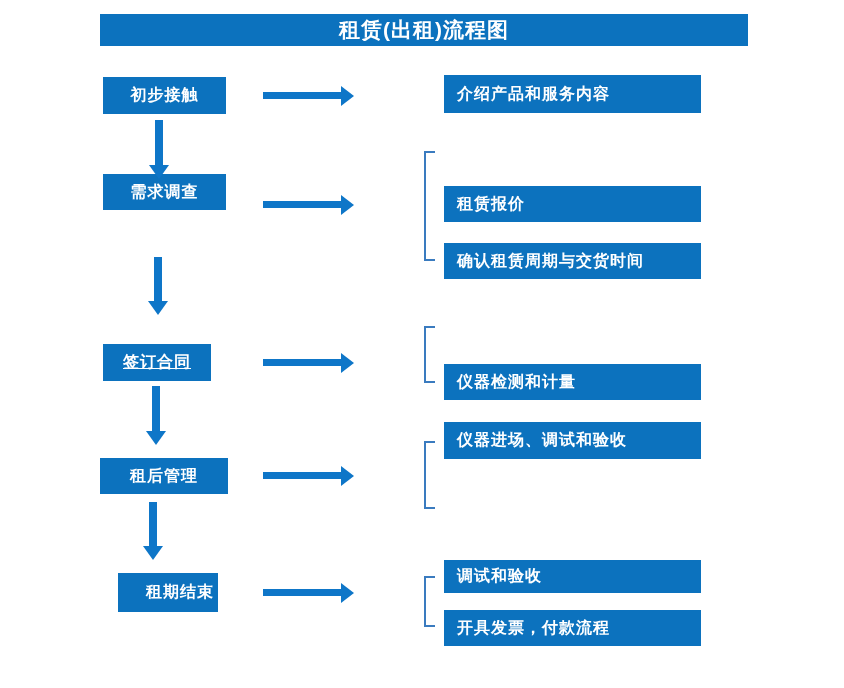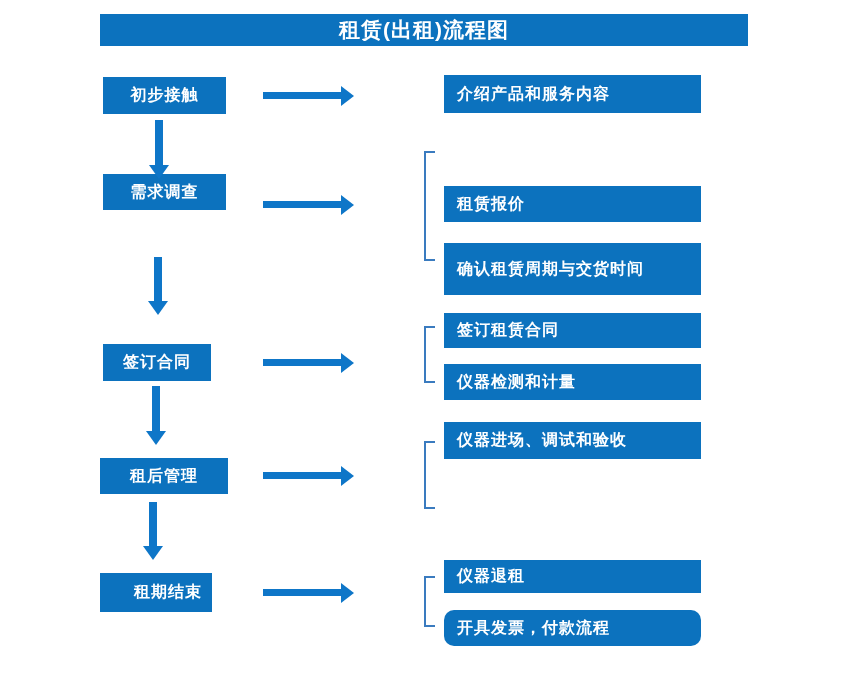--- a/index.html
+++ b/index.html
@@ -29,35 +29,35 @@
   }
   .title-bar {
     left: 100px; top: 14px; width: 648px; height: 32px;
     justify-content: center;
     font-size: 21px;
   }
   
   .step { justify-content: center; }
   #s1 { left: 103px; top: 77px;  width: 123px; height: 37px; }
   #s2 { left: 103px; top: 174px; width: 123px; height: 36px; }
-  #s3 { left: 103px; top: 344px; width: 108px; height: 37px; }
+  #s3 { left: 103px; top: 344px; width: 108px; height: 37px; text-decoration: underline; }
   #s4 { left: 100px; top: 458px; width: 128px; height: 36px; }
-  #s5 { left: 100px; top: 573px; width: 112px; height: 39px; padding-left: 24px; }
+  #s5 { left: 118px; top: 573px; width: 100px; height: 39px; padding-left: 24px; }
   
   .detail { left: 444px; width: 257px; padding-left: 13px; justify-content: flex-start; }
   #d1_1 { top: 75px;  height: 38px; }
   #d2_1 { top: 133px; height: 36px; }
   #d2_2 { top: 186px; height: 36px; }
-  #d2_3 { top: 243px; height: 52px; }
+  #d2_3 { top: 243px; height: 36px; }
   #d3_1 { top: 313px; height: 35px; }
   #d3_2 { top: 364px; height: 36px; }
   #d4_1 { top: 422px; height: 37px; }
   #d4_2 { top: 491px; height: 37px; }
   #d5_1 { top: 560px; height: 33px; }
-  #d5_2 { top: 610px; height: 36px; border-radius: 10px; }
+  #d5_2 { top: 610px; height: 36px; }
   
   .arrow-right {
     position: absolute;
     left: 263px;
     width: 79px;
     height: 7px;
     background: var(--arrow-blue, #0E76C8);
   }
   .arrow-right::after {
     content: "";
@@ -136,19 +136,18 @@
   <div class="arrow-right" id="h5"></div>
 
   <div class="bracket" id="b2"></div>
   <div class="bracket" id="b3"></div>
   <div class="bracket" id="b4"></div>
   <div class="bracket" id="b5"></div>
 
   <div class="box detail" id="d1_1">介绍产品和服务内容</div>
   <div class="box detail" id="d2_2">租赁报价</div>
   <div class="box detail" id="d2_3">确认租赁周期与交货时间</div>
-  <div class="box detail" id="d3_1">签订租赁合同</div>
   <div class="box detail" id="d3_2">仪器检测和计量</div>
   <div class="box detail" id="d4_1">仪器进场、调试和验收</div>
-  <div class="box detail" id="d5_1">仪器退租</div>
+  <div class="box detail" id="d5_1">调试和验收</div>
   <div class="box detail" id="d5_2">开具发票，付款流程</div>
 
 </div>
 
 </body></html>

